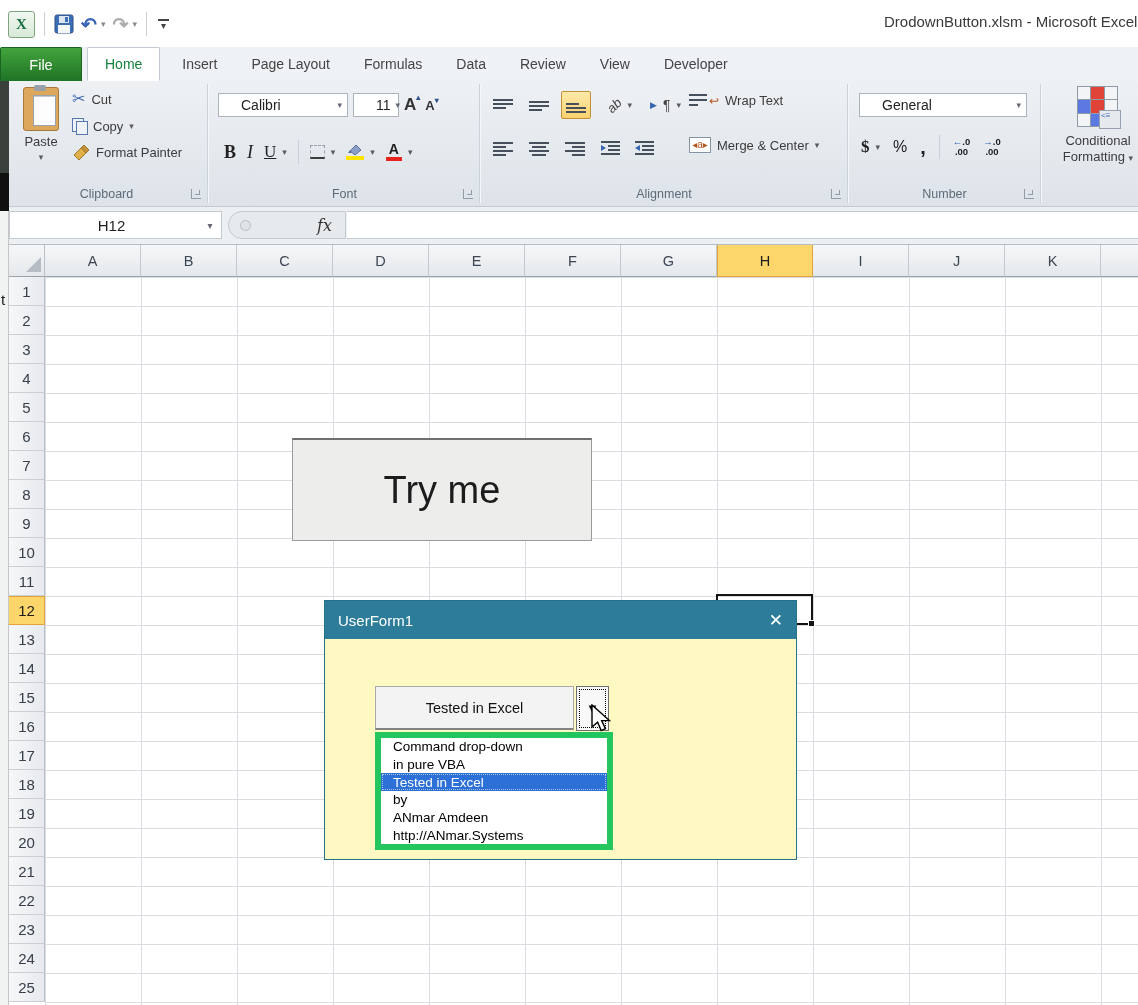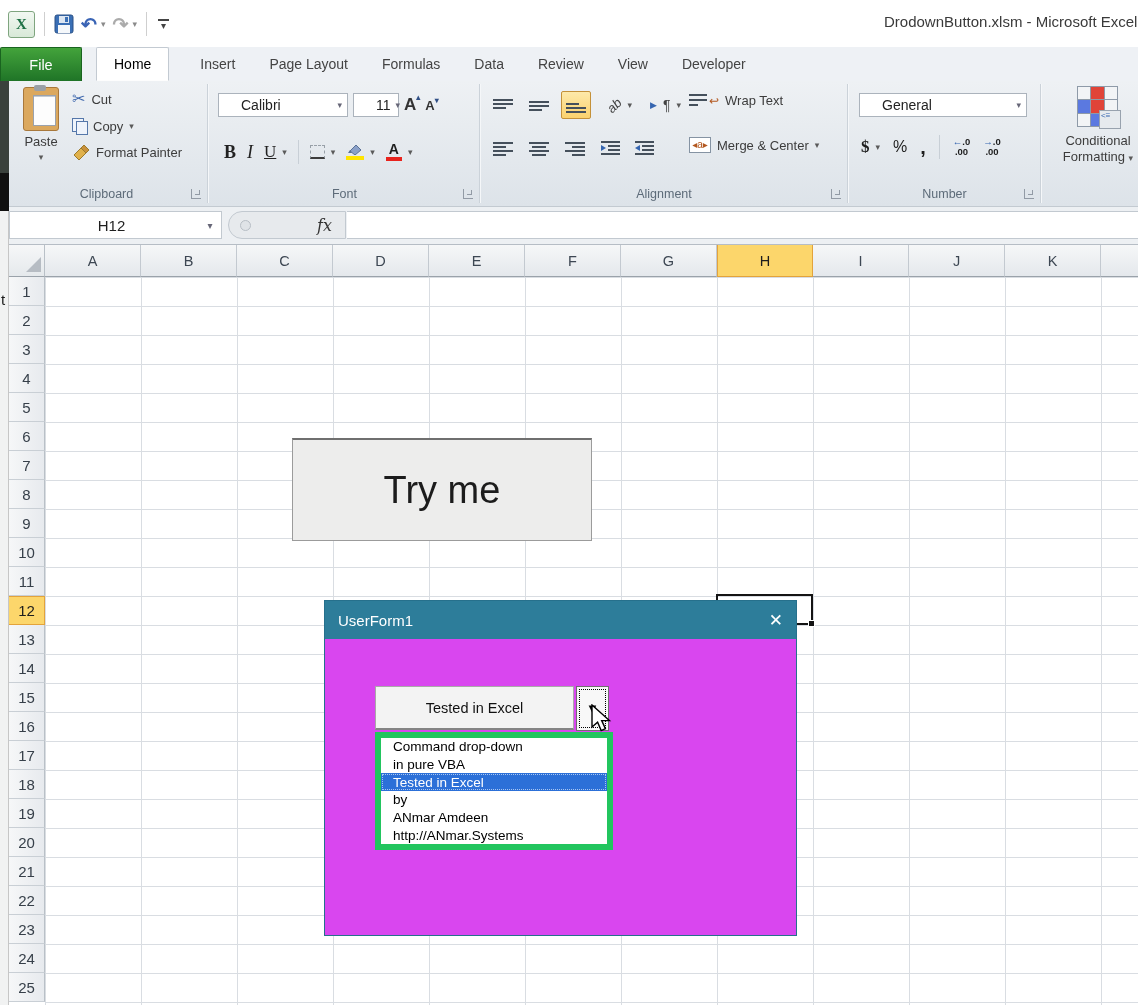--- a/index.html
+++ b/index.html
@@ -22,21 +22,21 @@
   .qat-custom i{font-style:normal;font-size:10px;color:#444}
   .win-title{position:absolute;left:884px;top:13px;font-size:15px;color:#3a3a3a;white-space:nowrap}
 
   
   .tabrow{position:absolute;left:0;top:47px;width:1138px;height:34px;background:#eef1f5;display:flex;align-items:stretch}
   .file-tab{width:80px;background:linear-gradient(#43a33b,#1f7427);color:#fff;
             display:flex;align-items:center;justify-content:center;font-size:14.5px;
             border:1px solid #19641f;border-bottom:none;border-radius:2px 2px 0 0}
   .tab{padding:0 17px;display:flex;align-items:center;font-size:14px;color:#444}
   .tab.selected{background:#fff;border:1px solid #c3cad2;border-bottom:1px solid #fdfdfd;
-                border-radius:2px 2px 0 0;margin:0 14px;color:#000000}
+                border-radius:2px 2px 0 0;margin:0 5px;color:#15803d}
 
   
   .ribbon{position:absolute;left:0;top:81px;width:1138px;height:126px;
           background:linear-gradient(#eef1f4,#dde3e9);border-bottom:1px solid #c3cad1;box-sizing:border-box}
   .vsep{position:absolute;top:3px;bottom:3px;width:1px;background:#cbd2d9;box-shadow:1px 0 0 #f5f7f9}
   .group{position:absolute;top:0;height:125px}
   .glabel{position:absolute;bottom:5px;left:0;right:0;text-align:center;font-size:12.5px;color:#5d6b79}
   .launcher{position:absolute;right:4px;bottom:7px;width:9px;height:9px;
             border-left:1px solid #8a939e;border-bottom:1px solid #8a939e;opacity:.9}
   .launcher::after{content:"";position:absolute;right:1px;top:1px;width:4px;height:4px;
@@ -149,21 +149,21 @@
   
   .sel-border{position:absolute;left:716px;top:594px;width:93px;height:27px;border:2px solid #141414;z-index:3}
   .sel-border .handle{position:absolute;right:-4px;bottom:-4px;width:5px;height:5px;background:#141414;border:1px solid #fff}
 
   
   .tryme{position:absolute;left:292px;top:438px;width:298px;height:100px;background:#ededec;
          border:1px solid #9b9b9b;border-top:2px solid #6f6f6f;z-index:4;display:flex;align-items:center;
          justify-content:center;font-size:38px;color:#1c1c1c}
 
   
-  .userform{position:absolute;left:324px;top:600px;width:473px;height:336px;background:#d946ef;
+  .userform{position:absolute;left:324px;top:600px;width:473px;height:260px;background:#fef9c3;
             border:1px solid #26708c;box-sizing:border-box;z-index:10}
   .uf-title{height:38px;background:#2d7d9a;color:#fff;display:flex;align-items:center;padding:0 13px;font-size:15px}
   .uf-close{margin-left:auto;width:30px;text-align:right;font-size:17px;color:#fff;font-weight:normal}
   .dd-main{position:absolute;left:50px;top:85px;width:199px;height:44px;background:#f3f3f3;
            border:1px solid #a9a9a9;border-bottom:2px solid #848484;box-sizing:border-box;
            display:flex;align-items:center;justify-content:center;font-size:14.5px;color:#111}
   .dd-arrow{position:absolute;left:251px;top:85px;width:33px;height:45px;background:#f8f8f8;
             border:1px solid #6f6f6f;box-sizing:border-box;display:flex;align-items:center;justify-content:center;
             outline:1px dotted #000;outline-offset:-4px;font-size:13px;color:#000}
   .dd-list{position:absolute;left:50px;top:131px;width:238px;height:118px;background:#fff;border:6px solid #22c55e;

